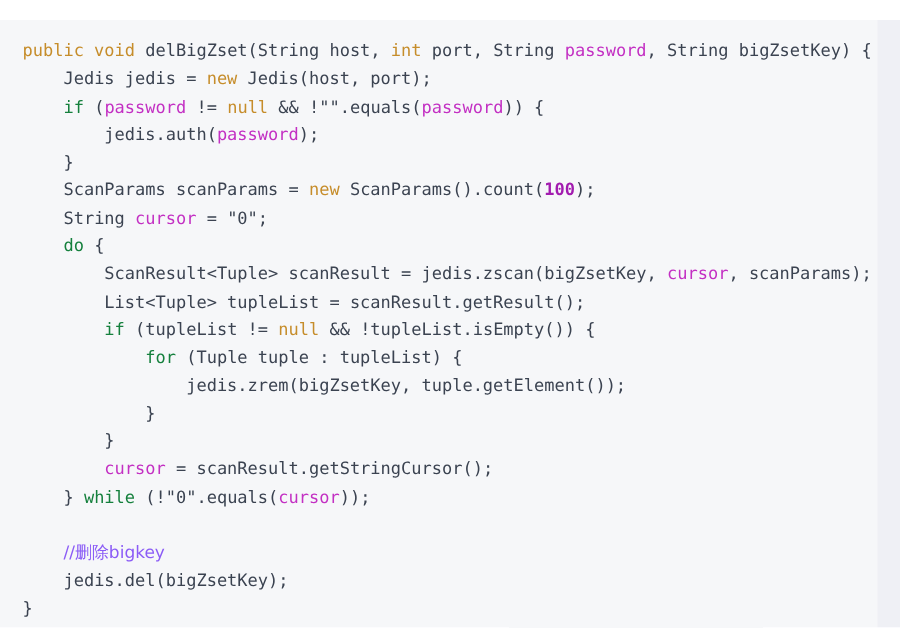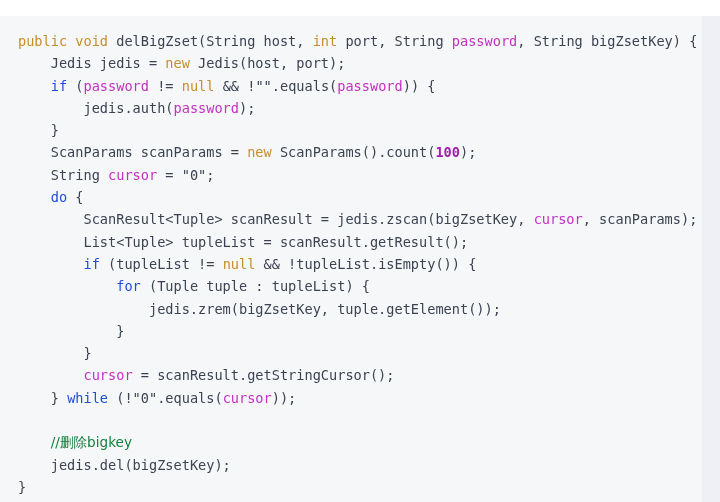--- a/index.html
+++ b/index.html
@@ -55,25 +55,25 @@
     font-size: 13.6px;
     line-height: 22.3px;
     color: #3b4351;
     white-space: pre;
     tab-size: 4;
     letter-spacing: 0px;
   }
   .ln { display: block; height: 22.3px; }
   
   .kw    { color: #c68d2b; }          
-  .ctl   { color: #1d4ed8; }          
+  .ctl   { color: #15803d; }          
   .param { color: #c330c3; }          
   .num   { color: #a21caf; font-weight: bold; }          
   .plain { color: #3b4351; }
-  .cmt   { color: #15803d; }
+  .cmt   { color: #8b5cf6; }
   .cjk   { font-family: "DejaVu Sans", "Liberation Sans", sans-serif; }
   
   #watermark {
     position: absolute;
     right: 14px;
     bottom: 8px;
     font-family: "DejaVu Sans", "Liberation Sans", sans-serif;
     font-size: 13px;
     color: #c3c7d1;
     letter-spacing: 0.6px;

